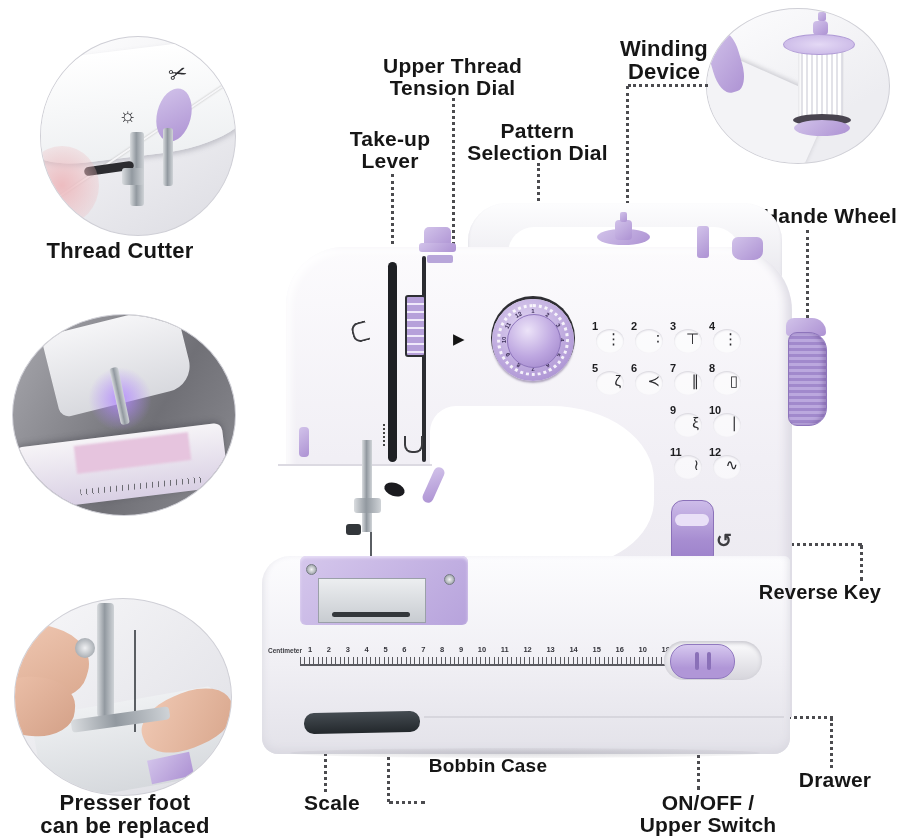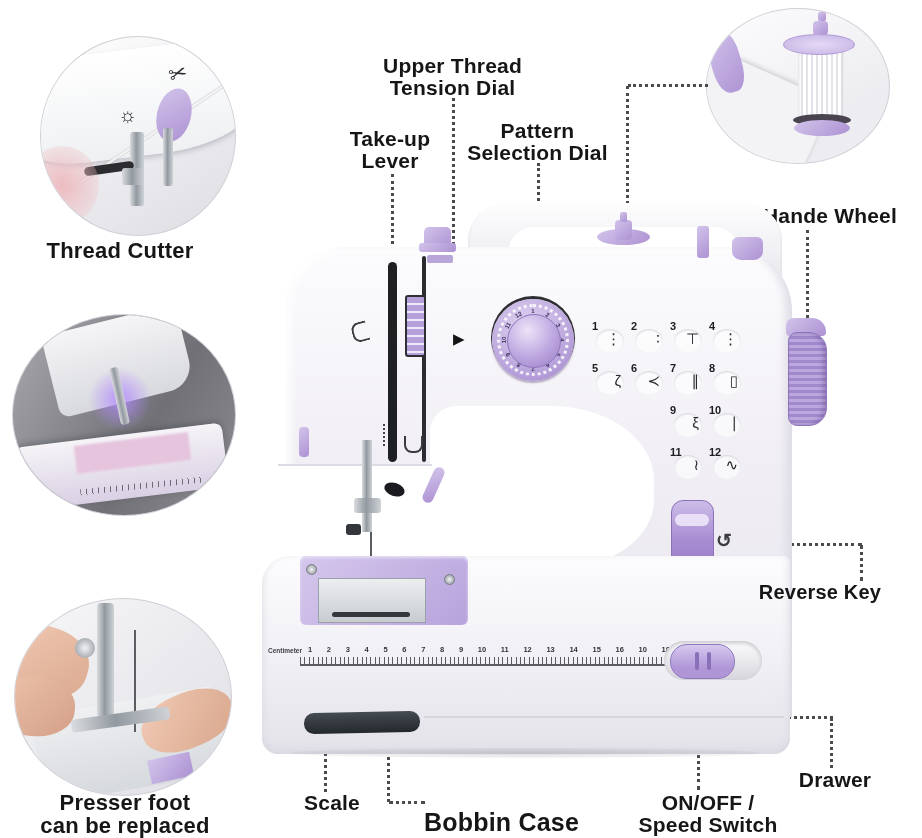--- a/index.html
+++ b/index.html
@@ -189,20 +189,24 @@
     <div class="abs purple" style="left:2%;top:14%;width:30px;height:62px;border-radius:40%;transform:rotate(-16deg);"></div>
     <div class="abs" style="left:50%;top:24%;width:46px;height:74px;border-radius:5px;
                 background:repeating-linear-gradient(90deg,#ffffff 0 3px,#e2e2e8 3px 5px);
                 box-shadow:inset 0 0 4px #cacad2;"></div>
     <div class="abs" style="left:47%;top:68%;width:58px;height:12px;border-radius:50%;background:#49444f;"></div>
     <div class="abs purple" style="left:48%;top:72%;width:56px;height:16px;border-radius:50%;"></div>
     <div class="abs" style="left:42%;top:16%;width:70px;height:19px;border-radius:50%;border:1px solid #b09bd6;
                 background:radial-gradient(#e4d9f5,#c5b2e4);"></div>
     <div class="abs purple" style="left:58%;top:8%;width:15px;height:14px;border-radius:4px;"></div>
     <div class="abs purple" style="left:61%;top:2%;width:8px;height:9px;border-radius:2px;"></div>
+  </div>
+  <div class="lbl" style="left:608px;top:38px;width:112px;">
+    <div>Winding</div>
+    <div>Device</div>
   </div>
 
   <div class="lbl" style="left:375px;top:55px;width:155px;font-size:21px;">
     <div>Upper Thread</div>
     <div>Tension Dial</div>
   </div>
   <div class="lbl" style="left:340px;top:128px;width:100px;font-size:21px;">
     <div>Take-up</div>
     <div>Lever</div>
   </div>
@@ -395,22 +399,22 @@
   <div class="abs" id="floor-shadow"></div>
 
   <div class="lbl" style="left:758px;top:582px;width:124px;font-size:20px;">
     <div>Reverse Key</div>
   </div>
   <div class="lbl" style="left:793px;top:769px;width:84px;font-size:21px;">
     <div>Drawer</div>
   </div>
   <div class="lbl" style="left:638px;top:792px;width:140px;font-size:21px;">
     <div>ON/OFF /</div>
-    <div>Speed Switch</div>
+    <div>Upper Switch</div>
   </div>
   <div class="lbl" style="left:294px;top:792px;width:66px;font-size:21px;text-align:right;">
     <div>Scale</div>
   </div>
-  <div class="lbl" style="left:424px;top:809px;width:128px;font-size:25px;">
+  <div class="lbl" style="left:424px;top:756px;width:128px;font-size:19px;">
     <div>Bobbin Case</div>
   </div>
 
 </div>
 
 </body></html>

